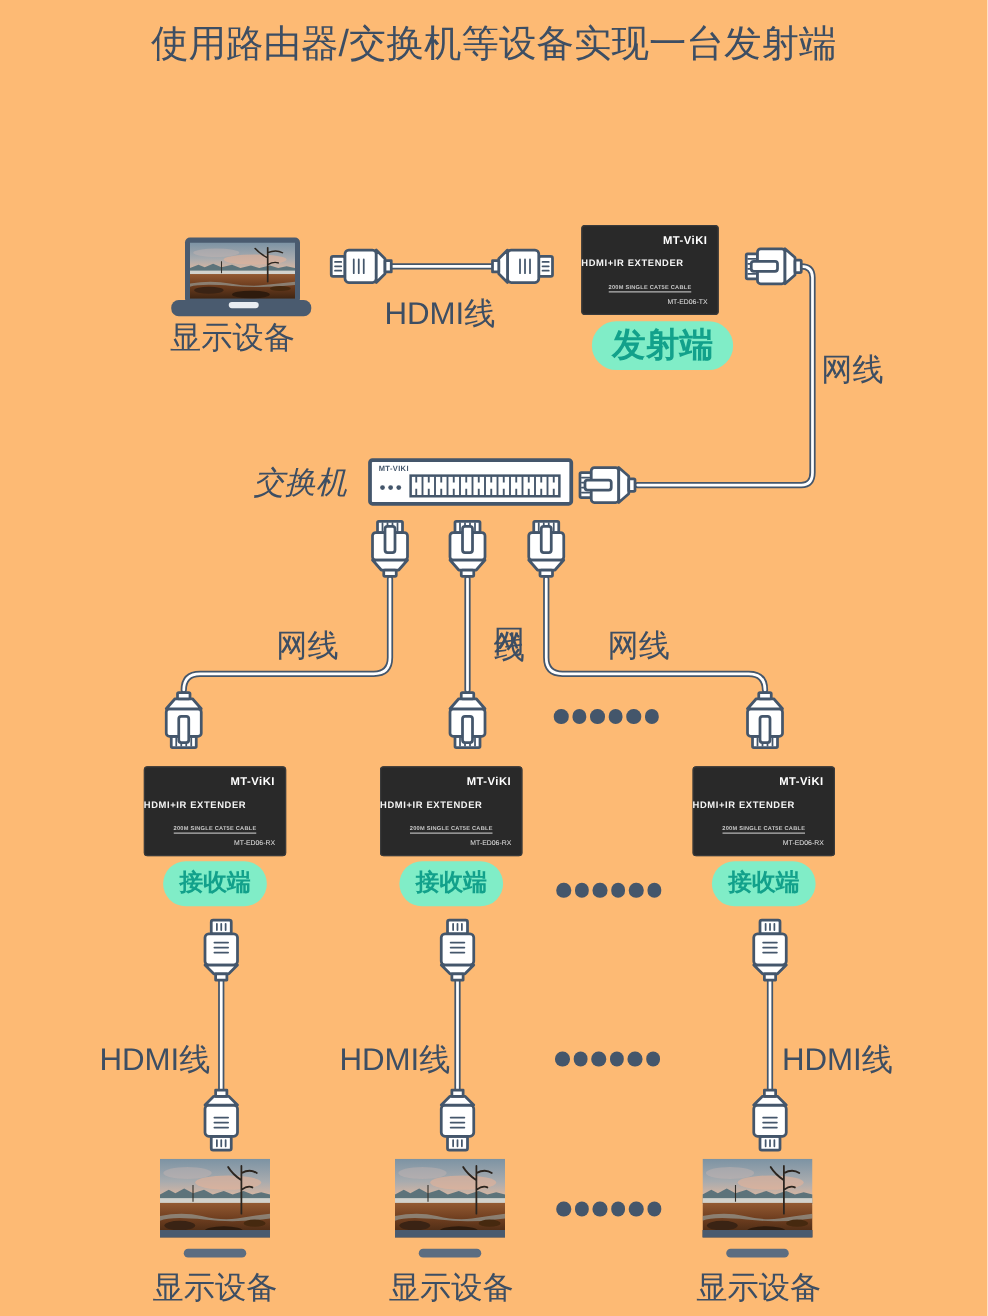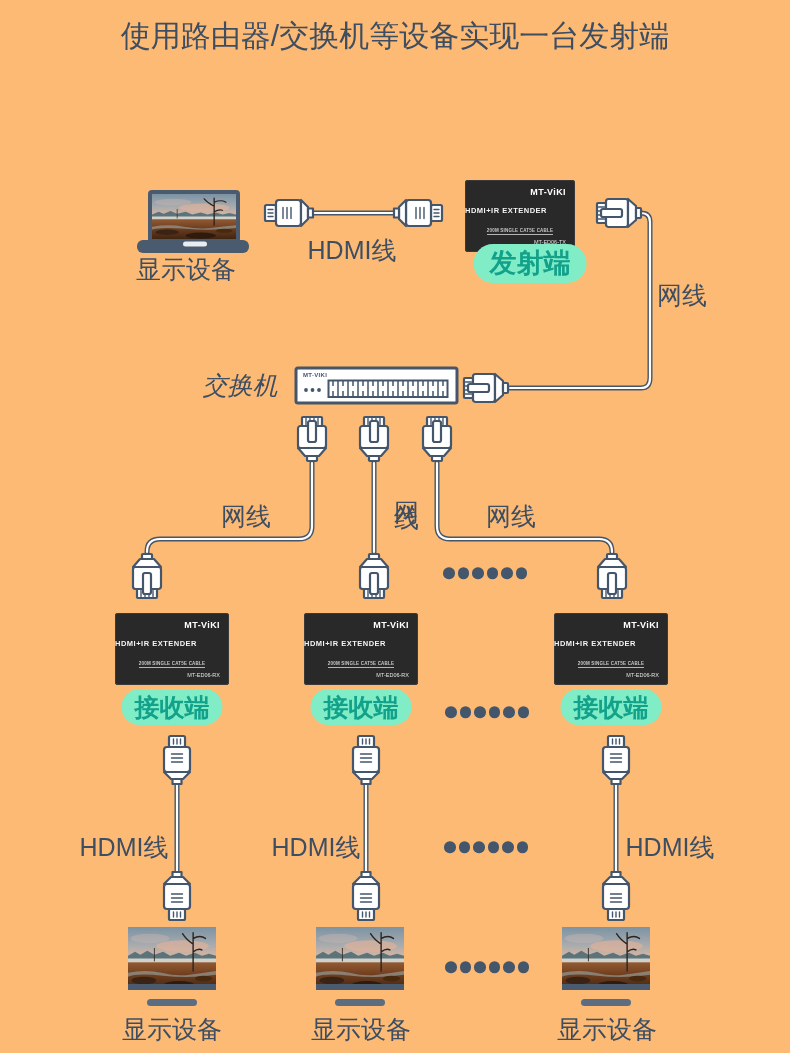--- a/index.html
+++ b/index.html
@@ -22,22 +22,22 @@
 
   
   .title{position:absolute;top:14px;left:0;right:0;text-align:center;color:var(--text);
          font-size:30px;line-height:44px;font-weight:500;}
   .lbl{position:absolute;transform:translateX(-50%);color:var(--text);font-size:25px;
        font-weight:500;white-space:nowrap;}
   .lbl.vert{transform:none;writing-mode:vertical-rl;text-orientation:upright;letter-spacing:3px;}
 
   .pill{position:absolute;transform:translateX(-50%);background:var(--pill-bg);
         color:var(--pill-text);border-radius:20px;font-weight:600;white-space:nowrap;}
-  .pill.tx{left:530px;top:244px;font-size:27px;line-height:39px;padding:0 16px;}
-  .pill.rx{top:689px;font-size:25px;line-height:36px;padding:0 13px;}
+  .pill.tx{left:530px;top:257px;font-size:27px;line-height:39px;padding:0 16px;}
+  .pill.rx{top:689px;font-size:19px;line-height:36px;padding:0 13px;}
 
   .extbox{position:absolute;background:var(--device-box);border-radius:3px;color:#fff;
           box-shadow:inset 0 0 0 1px #3a3a3a;}
   .extbox .brand{position:absolute;top:7px;right:9px;font-size:9px;font-weight:bold;letter-spacing:.4px;}
   .extbox .product{position:absolute;top:26px;left:0;width:100%;
                    font-size:7.5px;font-weight:bold;letter-spacing:.5px;color:#f4f4f4;}
   .extbox .spec{position:absolute;top:38px;left:0;width:100%;text-align:center;}
   .extbox .spec span{font-size:4.5px;color:#c9c9c9;letter-spacing:.2px;
                      border-bottom:.5px solid #b5b5b5;padding-bottom:1px;font-weight:bold;}
   .extbox .model{position:absolute;bottom:7px;right:9px;font-size:5.5px;color:#e2e2e2;}

